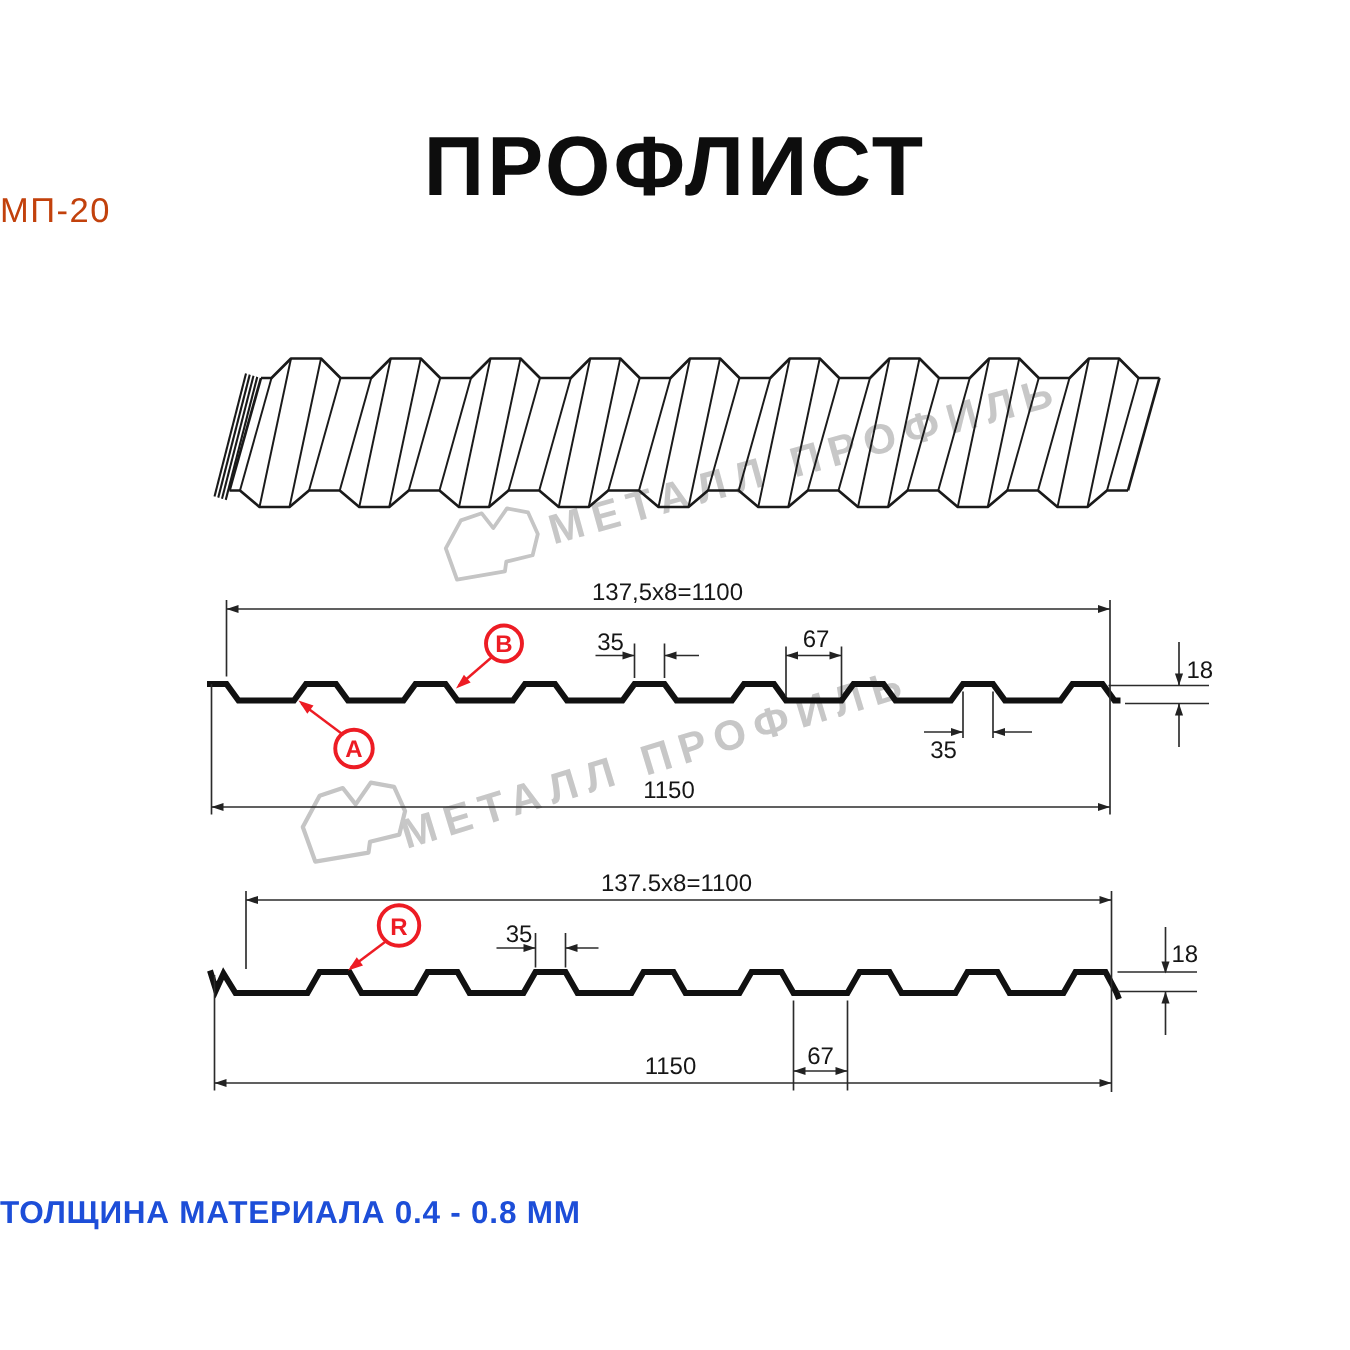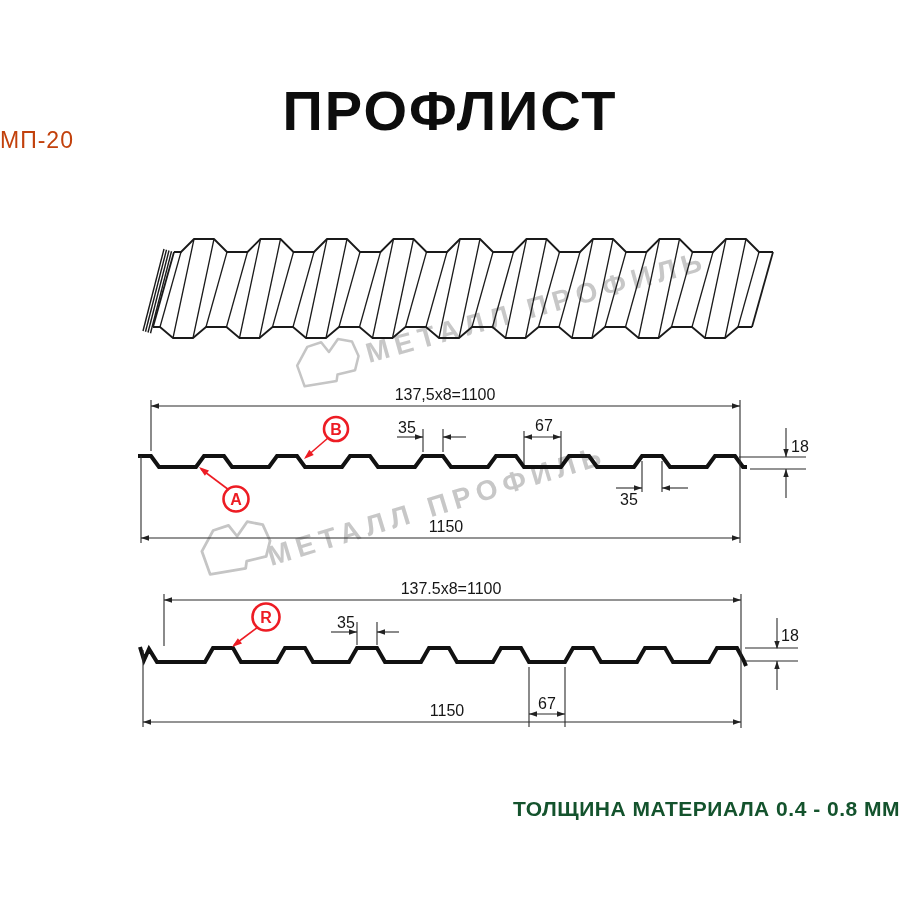--- a/index.html
+++ b/index.html
@@ -9,22 +9,22 @@
   }
   .title{
     position:absolute;left:0;right:0;top:78px;text-align:center;
     font-size:56px;font-weight:800;letter-spacing:2px;color:#0d0d0d;
   }
   .subtitle{
     position:absolute;left:0;right:0;top:127px;text-align:left;
     font-size:23px;font-weight:500;letter-spacing:1px;color:#c2410c;
   }
   .footnote{
-    position:absolute;left:0;right:0;top:797px;text-align:right;
-    font-size:21px;font-weight:600;letter-spacing:0.5px;color:#14532d;
+    position:absolute;left:0;right:0;top:797px;text-align:left;
+    font-size:21px;font-weight:600;letter-spacing:0.5px;color:#1d4ed8;
   }
   svg{position:absolute;left:0;top:0;}
   .dimtxt{font-family:"Liberation Sans",sans-serif;font-size:16px;fill:#161616;}
   .redtxt{font-family:"Liberation Sans",sans-serif;font-size:16px;font-weight:600;fill:#ed1c24;}
   .wmtxt{font-family:"Liberation Sans",sans-serif;font-size:28px;font-weight:bold;letter-spacing:6px;fill:#c7c7c7;}
 </style>
 </head>
 <body>
 
 <div class="title">ПРОФЛИСТ</div>

